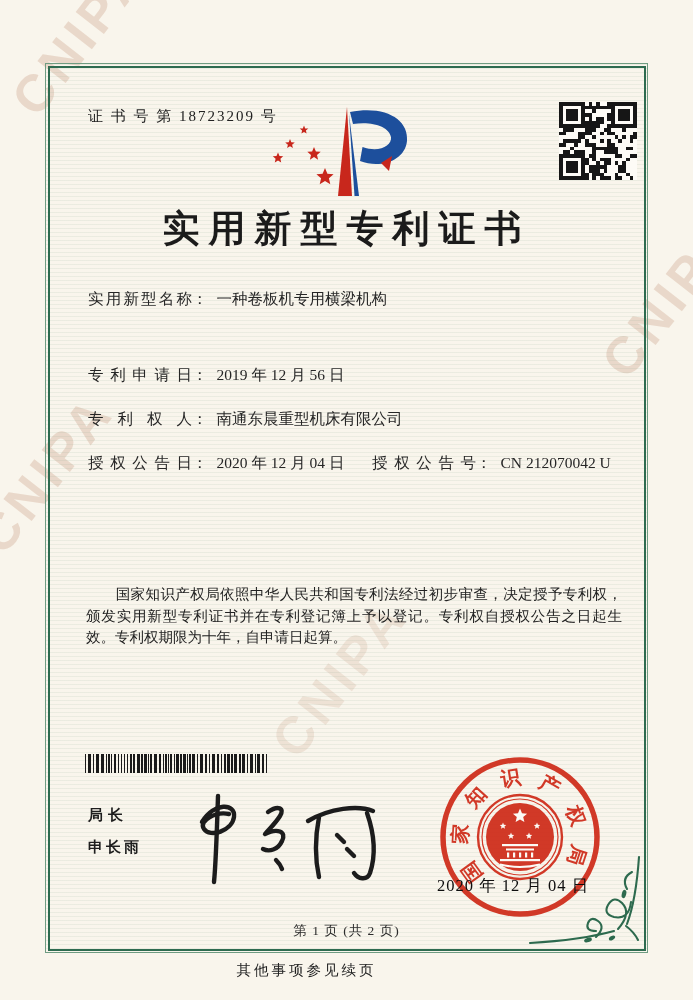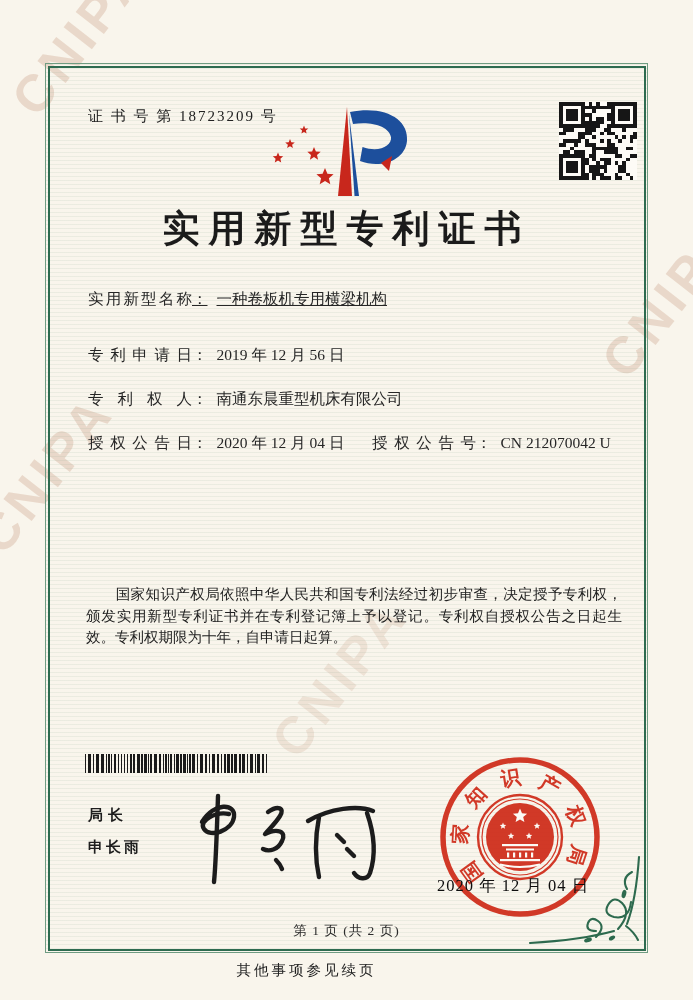--- a/index.html
+++ b/index.html
@@ -20,21 +20,21 @@
   .cert-no{position:absolute;left:88px;top:107px;font-size:15px;letter-spacing:2px;color:#222;}
   .logo{position:absolute;left:268px;top:100px;}
   .qr{position:absolute;left:559px;top:102px;width:78px;height:78px;display:grid;
       grid-template-columns:repeat(21,1fr);grid-template-rows:repeat(21,1fr);background:#fdfbf6;}
   .qr div{width:100%;height:100%;}
   .qr .on{background:#161616;}
   .title{position:absolute;left:0;top:204px;width:693px;text-align:center;font-size:37px;
          font-weight:600;letter-spacing:9px;color:#1b1b1b;}
   .fields{position:absolute;left:88px;top:289px;width:530px;font-size:15.5px;color:#262626;}
   .f-row{margin-bottom:23px;white-space:nowrap;}
-  .f-row.gap-lg{margin-bottom:35px;text-decoration:underline;}
+  .f-row.gap-lg{margin-bottom:55px;}
   .f-row.gap-md{}
   .f-label{display:inline-block;width:104px;text-align:justify;text-align-last:justify;}
   .f-value{padding-left:9px;}
   .f-pair1{display:inline-block;width:284px;}
   .paras{position:absolute;left:86px;top:584px;width:536px;font-size:14.5px;line-height:21.6px;
          text-align:justify;color:#222;}
   .paras p{margin:0;text-indent:2.05em;}
   .barcode{position:absolute;left:85px;top:754px;height:19px;display:flex;align-items:stretch;}
   .barcode span{background:#1a1a1a;}
   .sig-title{position:absolute;left:88px;top:806px;font-size:15px;font-weight:bold;letter-spacing:5px;color:#1e1e1e;}

